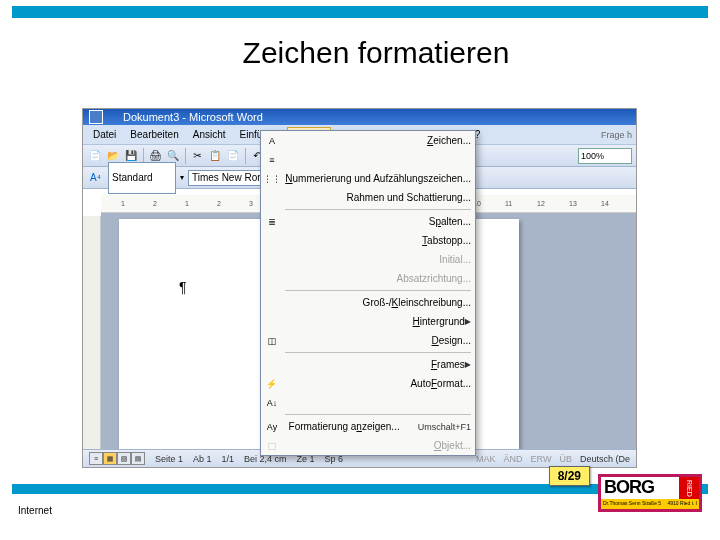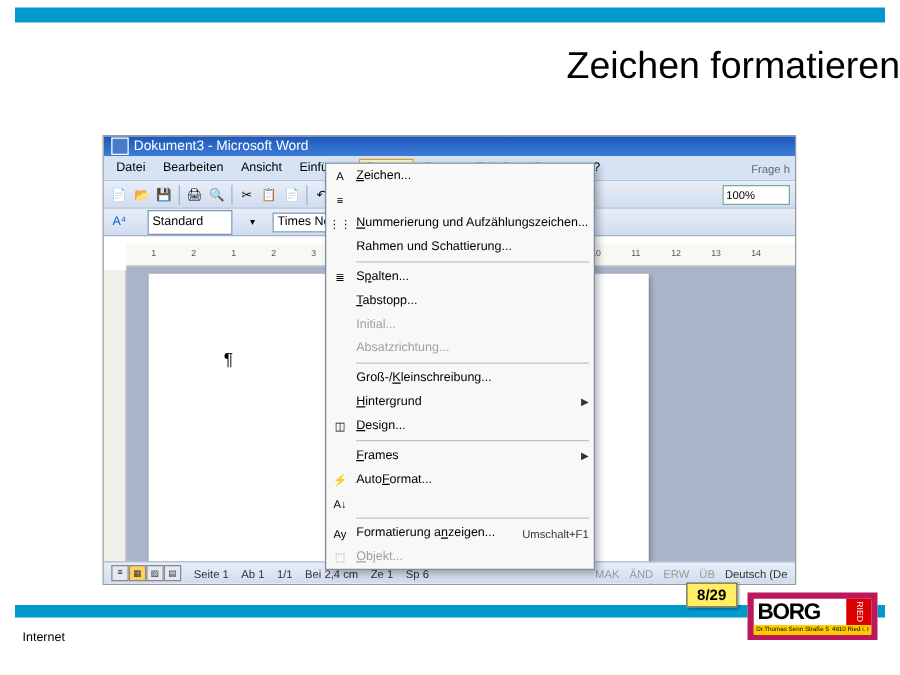--- a/index.html
+++ b/index.html
@@ -1,71 +1,71 @@
 <!DOCTYPE html>
 <html><head>
 <meta charset="utf-8">
 <style>
   * { margin: 0; padding: 0; box-sizing: border-box; }
   body { width: 720px; height: 540px; font-family: Arial, sans-serif; background: #fff; position: relative; overflow: hidden; }
   
   .top-bar { height: 12px; background: #0099cc; margin: 6px 12px 0 12px; }
   
-  .slide-title { font-size: 30px; font-weight: normal; text-align: right; margin: 18px 0 22px 0; color: #000; padding-left: 32px; }
+  .slide-title { font-size: 30px; font-weight: normal; text-align: center; margin: 18px 0 22px 0; color: #000; padding-left: 32px; }
   
   .screenshot { position: absolute; left: 82px; top: 108px; width: 555px; height: 360px; border: 1px solid #999; overflow: hidden; }
   
-  .word-titlebar { height: 16px; background: linear-gradient(#1c58b8, #3c7dd8); display: flex; align-items: center; padding: 0 6px; font-size: 11px; color: #fff; gap: 4px; }
+  .word-titlebar { height: 16px; background: linear-gradient(#1c58b8, #3c7dd8); display: flex; align-items: center; padding: 0 6px; font-size: 11px; color: #fff; gap: 20px; }
   .word-icon { width: 14px; height: 14px; background: #4a7dc8; border: 1px solid #fff; display: inline-block; }
   
   .menubar { height: 20px; background: #d6e3f4; display: flex; align-items: center; font-size: 10px; padding: 0 4px; gap: 2px; border-bottom: 1px solid #b0c4de; }
   .menu-item { padding: 2px 6px; cursor: default; }
   .menu-item.active { background: #fff2c6; border: 1px solid #d4a830; padding: 1px 5px; }
   .menu-right { margin-left: auto; font-size: 9px; color: #666; }
   
   .toolbar { height: 22px; background: linear-gradient(#e8eef8, #d0dcef); border-bottom: 1px solid #a0b4d0; display: flex; align-items: center; padding: 0 4px; gap: 1px; }
   .tb-btn { width: 17px; height: 17px; border: 1px solid transparent; display: flex; align-items: center; justify-content: center; font-size: 10px; }
   .tb-sep { width: 1px; height: 16px; background: #a0b4d0; margin: 0 2px; }
   .zoom-box { width: 54px; height: 16px; background: #fff; border: 1px solid #7a9; font-size: 9px; display: flex; align-items: center; padding: 0 2px; margin-left: auto; }
   
-  .format-toolbar { height: 22px; background: linear-gradient(#e8eef8, #d0dcef); border-bottom: 1px solid #a0b4d0; display: flex; align-items: center; padding: 0 4px; gap: 14px; font-size: 10px; }
-  .style-box { width: 68px; height: 20px; background: #fff; border: 1px solid #7a96b8; padding: 0 3px; display: flex; align-items: center; }
+  .format-toolbar { height: 22px; background: linear-gradient(#e8eef8, #d0dcef); border-bottom: 1px solid #a0b4d0; display: flex; align-items: center; padding: 0 4px; gap: 4px; font-size: 10px; }
+  .style-box { width: 68px; height: 32px; background: #fff; border: 1px solid #7a96b8; padding: 0 3px; display: flex; align-items: center; }
   .font-box { width: 88px; height: 16px; background: #fff; border: 1px solid #7a96b8; padding: 0 3px; display: flex; align-items: center; }
   
   .ruler-v { position: absolute; left: 0; top: 107px; width: 18px; bottom: 18px; background: #f0f0ea; border-right: 1px solid #ccc; }
   .ruler-h { position: absolute; left: 18px; top: 86px; right: 0; height: 18px; background: #f8f8f4; border-bottom: 1px solid #ccc; font-size: 7px; color: #555; display: flex; align-items: center; padding-left: 20px; gap: 6px; overflow: hidden; }
   .ruler-h span { display: inline-block; width: 26px; }
   
   .doc-area { position: absolute; left: 18px; top: 104px; right: 0; bottom: 18px; background: #a8b4c8; }
   .page { position: absolute; left: 18px; top: 6px; width: 400px; height: 400px; background: #fff; box-shadow: 2px 2px 4px rgba(0,0,0,0.3); }
   .pilcrow { position: absolute; left: 60px; top: 60px; font-size: 14px; }
   
   .dropdown { position: absolute; left: 260px; top: 130px; width: 216px; background: #f8f8f6; border: 1px solid #7a8ca8; box-shadow: 3px 3px 6px rgba(0,0,0,0.3); font-size: 10px; }
   .dd-item { display: flex; align-items: center; height: 19px; padding: 0 4px 0 2px; cursor: default; }
   .dd-icon { width: 18px; height: 16px; display: flex; align-items: center; justify-content: center; font-size: 9px; margin-right: 4px; flex-shrink: 0; }
-  .dd-label { flex: 1; white-space: nowrap; }
+  .dd-label { flex: 1; white-space: nowrap; text-align: right; }
   .dd-label u { text-decoration: underline; }
-  .dd-shortcut { font-size: 9px; color: #333; margin-left: 6px; }
+  .dd-shortcut { font-size: 9px; color: #333; margin-left: 18px; }
   .dd-arrow { font-size: 8px; color: #333; }
   .dd-sep { height: 1px; background: #c0c0c0; margin: 2px 4px 2px 24px; }
   .dd-item.disabled { color: #a0a0a0; }
   
   .statusbar { position: absolute; left: 0; bottom: 0; right: 0; height: 18px; background: linear-gradient(#e8eef8, #d0dcef); border-top: 1px solid #a0b4d0; display: flex; align-items: center; font-size: 9px; padding: 0 6px; gap: 10px; color: #333; }
   .sb-right { margin-left: auto; display: flex; gap: 8px; padding-left: 30px; }
   .sb-dim { color: #999; }
   .view-btns { display: flex; gap: 0; }
   .view-btn { width: 14px; height: 13px; border: 1px solid #888; background: #e4e8f0; font-size: 7px; display: flex; align-items: center; justify-content: center; }
   .view-btn.active { background: #ffd060; }
   
   .bottom-bar { position: absolute; left: 12px; right: 12px; bottom: 46px; height: 10px; background: #0099cc; }
   .footer-label { position: absolute; left: 18px; bottom: 24px; font-size: 10px; }
   
   .page-num-box { position: absolute; right: 130px; bottom: 54px; background: #ffee66; border: 1px solid #666; padding: 2px 8px; font-size: 12px; font-weight: bold; box-shadow: 1px 1px 2px rgba(0,0,0,0.4); }
   
-  .borg-logo { position: absolute; right: 18px; bottom: 28px; width: 104px; height: 38px; background: #fff; border: 5px solid #be185d; display: flex; flex-direction: column; }
+  .borg-logo { position: absolute; right: 18px; bottom: 28px; width: 104px; height: 38px; background: #fff; border: 3px solid #be185d; display: flex; flex-direction: column; }
   .borg-top { display: flex; flex: 1; }
   .borg-text { font-size: 18px; font-weight: 900; letter-spacing: -1px; padding: 0 3px; flex: 1; }
   .borg-side { width: 20px; background: #d00; color: #fff; font-size: 7px; display: flex; align-items: center; justify-content: center; writing-mode: vertical-rl; }
   .borg-bottom { height: 10px; background: #ffcc00; font-size: 5px; padding: 1px 2px; display: flex; justify-content: space-between; }
 </style>
 </head>
 <body>
 
 <div class="top-bar"></div>
 <div class="slide-title">Zeichen formatieren</div>

